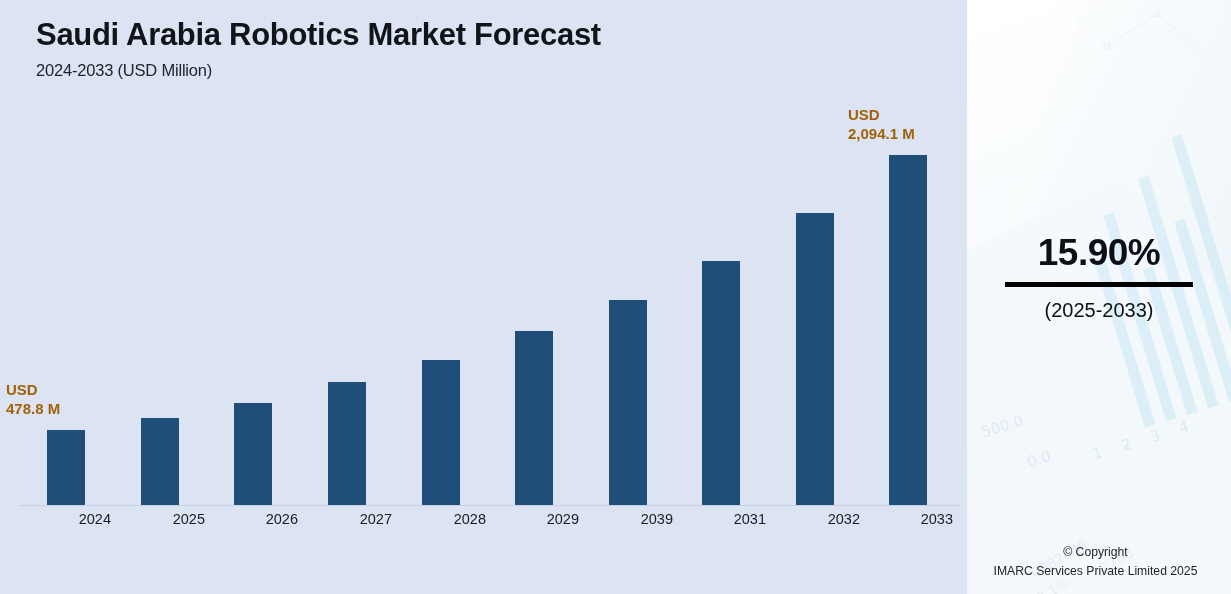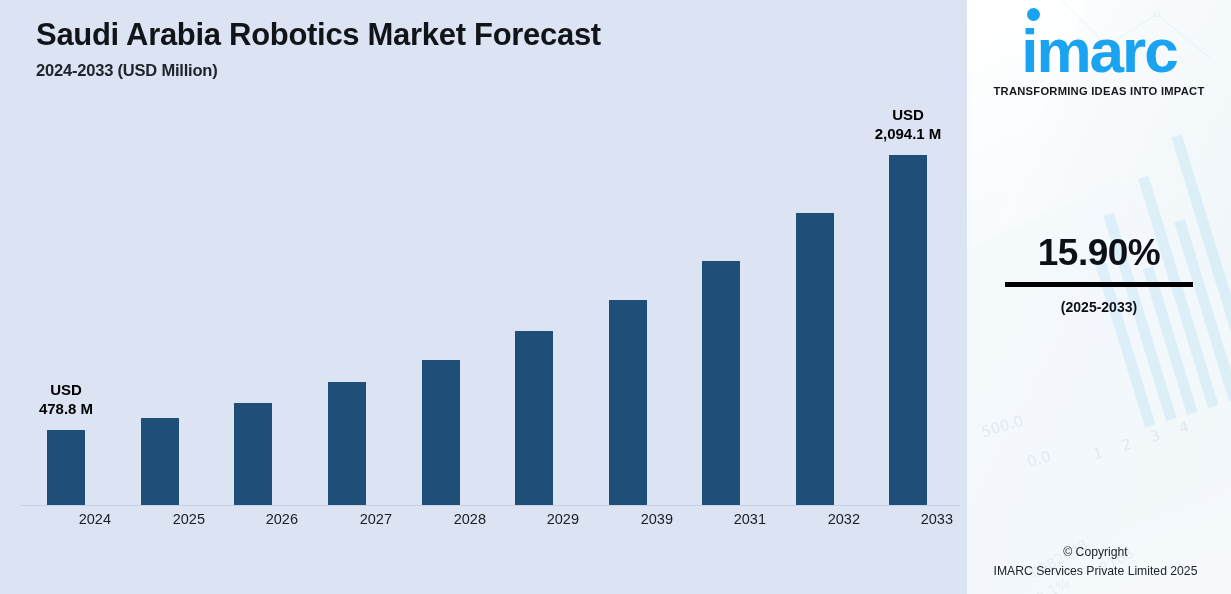--- a/index.html
+++ b/index.html
@@ -21,41 +21,41 @@
     width:967px; height:594px;
     background:#dce3f2;
     flex:0 0 967px;
   }
   .titles { position:absolute; left:36px; top:18px; }
   .chart-title {
     font-size:31px; font-weight:bold; color:#111418;
     letter-spacing:-0.3px; line-height:1.1; white-space:nowrap;
   }
   .chart-subtitle {
-    margin-top:9px; font-size:16.5px; color:#20242b; font-weight:700;
+    margin-top:9px; font-size:16.5px; color:#20242b; font-weight:400;
     letter-spacing:-0.2px; white-space:nowrap;
   }
 
   .plot {
     position:absolute; left:0; top:0; width:967px; height:594px;
   }
   .axis-line {
     position:absolute; left:20px; top:505px; width:940px; height:1px;
     background:#c7d0e4;
   }
   .bar {
     position:absolute; width:38px; background:#1f4e79;
   }
   .xlabel {
     position:absolute; top:511px; width:90px; text-align:right;
     font-size:14.5px; color:#1a1d24; font-weight:400;
   }
   .value-note {
-    position:absolute; text-align:center; width:120px;
-    font-size:15px; font-weight:bold; color:#000000; line-height:1.25;
+    position:absolute; text-align:left; width:120px;
+    font-size:15px; font-weight:bold; color:#a16207; line-height:1.25;
   }
 
   
   .brand-panel {
     position:relative; flex:0 0 264px; width:264px; height:594px;
     background:linear-gradient(160deg,#ffffff 0%,#f7fbfd 40%,#eef5f8 75%,#ffffff 100%);
     overflow:hidden;
   }
   .brand-deco { position:absolute; inset:0; pointer-events:none; }
   .logo-box {
@@ -80,21 +80,21 @@
   }
   .cagr-value {
     font-size:37px; font-weight:bold; color:#0d1117; letter-spacing:-0.5px;
   }
   .cagr-rule {
     width:188px; height:5px; background:#000; margin:8px auto 12px;
   }
   .cagr-label {
     font-size:18px; font-weight:bold; color:#0d1117; line-height:1.45;
   }
-  .cagr-period { font-size:14px; font-weight:bold; color:#0d1117; }
+  .cagr-period { font-size:20px; font-weight:normal; color:#0d1117; }
 
   .copyright {
     position:absolute; left:0; right:7px; bottom:14px; text-align:center;
     font-size:12.2px; color:#20242b; line-height:1.5;
   }
 </style>
 </head>
 <body>
 
 <div class="page">
@@ -177,27 +177,20 @@
         <circle cx="140" cy="46" r="3"></circle>
         <circle cx="190" cy="14" r="3"></circle>
       </g>
       <g opacity="0.18" fill="#a9b9c4" font-family="DejaVu Sans, sans-serif" font-size="14" transform="rotate(-30 120 545)">
         <text x="58" y="548">0982048</text>
         <text x="50" y="572">0.1%</text>
         <text x="120" y="578">2768</text>
       </g>
     </svg>
 
-    <div class="logo-box">
-      <div class="logo-wordmark">
-        <span class="logo-dot"></span>
-        <span>imarc</span>
-      </div>
-      <div class="logo-tagline">TRANSFORMING IDEAS INTO IMPACT</div>
-    </div>
 
     <div class="cagr-box">
       <div class="cagr-value">15.90%</div>
       <div class="cagr-rule"></div>
       <div class="cagr-period">(2025-2033)</div>
     </div>
 
     <div class="copyright">
       <div>© Copyright</div>
       <div>IMARC Services Private Limited 2025</div>

